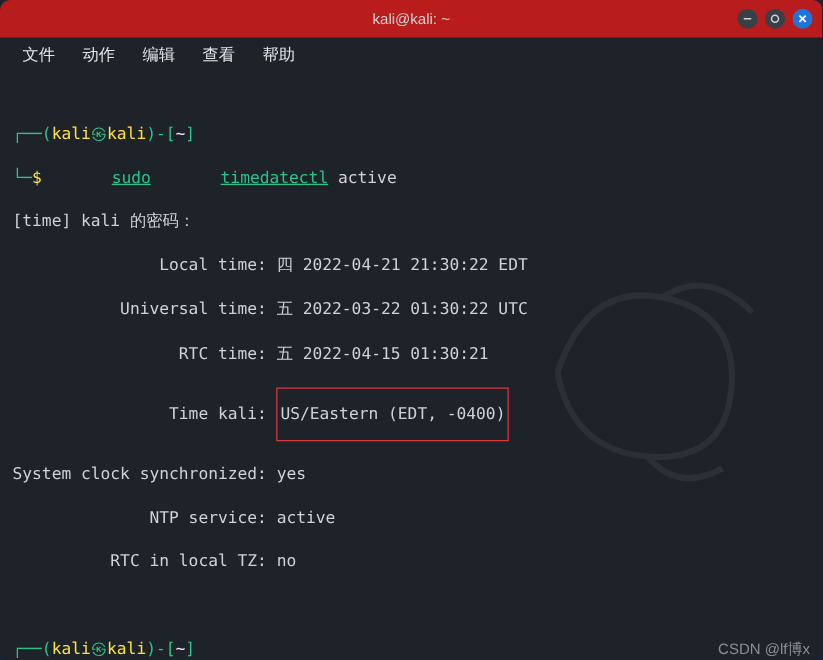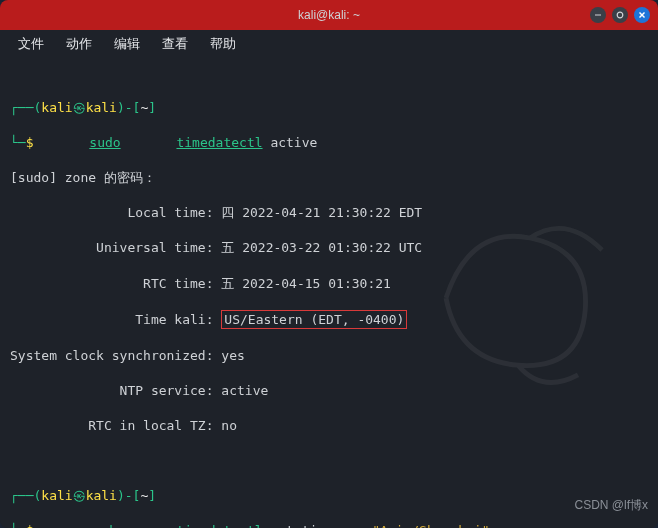--- a/index.html
+++ b/index.html
@@ -79,26 +79,26 @@
   position: relative;
 }
 .blue { color: #fde047; }
 .green { color: #2bc48a; }
 .yellow { color: #d1a93a; }
 .white { color: #e8e8e8; }
 .gray { color: #cfd2d6; }
 .underline { text-decoration: underline; margin-left: 48px; }
 .hl-red {
   border: 1.5px solid #d83a3a;
-  padding: 0 2px;
+  padding: 12px 2px;
   display: inline-block;
 }
 .watermark {
   position: absolute;
-  bottom: 14px;
+  bottom: 0;
   right: 10px;
   color: #8a8f97;
   font-family: sans-serif;
   font-size: 12px;
 }
 .dragon {
   position: absolute;
   right: 20px;
   top: 120px;
   width: 240px;
@@ -141,21 +141,21 @@
     <span class="menu-item">查看</span>
     <span class="menu-item">帮助</span>
   </div>
 
   <div class="terminal">
     <svg class="dragon" viewBox="0 0 100 100">
         <path d="M20 50 Q30 20 55 25 Q80 30 78 55 Q76 80 50 78 Q25 76 20 50 M55 25 Q70 15 85 30 M50 78 Q60 90 75 82" fill="none" stroke="#fff" stroke-width="2"></path>
       </svg>
 <div><span class="green">┌──(</span><span class="blue">kali</span><span class="green">㉿</span><span class="blue">kali</span><span class="green">)-[</span><span class="white">~</span><span class="green">]</span></div>
 <div><span class="green">└─</span><span class="blue">$</span> <span class="green underline">sudo</span><span class="green"> </span><span class="green underline">timedatectl</span> <span class="gray">active</span></div>
-<div>[sudo] zone 的密码：</div>
+<div>[time] kali 的密码：</div>
 <div><span>               Local time:</span><span> 四 2022-04-21 21:30:22 EDT</span></div>
 <div><span>           Universal time:</span><span> 五 2022-03-22 01:30:22 UTC</span></div>
 <div><span>                 RTC time:</span><span> 五 2022-04-15 01:30:21</span></div>
 <div><span>                Time kali:</span> <span class="hl-red">US/Eastern (EDT, -0400)</span></div>
 <div><span>System clock synchronized:</span><span> yes</span></div>
 <div><span>              NTP service:</span><span> active</span></div>
 <div><span>          RTC in local TZ:</span><span> no</span></div>
 <div>&nbsp;</div>
 <div><span class="green">┌──(</span><span class="blue">kali</span><span class="green">㉿</span><span class="blue">kali</span><span class="green">)-[</span><span class="white">~</span><span class="green">]</span></div>
 <div><span class="green">└─</span><span class="blue">$</span> <span class="green underline">sudo</span><span class="green"> </span><span class="green underline">timedatectl</span> <span class="gray">set-timezone</span> <span class="yellow">"Asia/Shanghai"</span></div>

